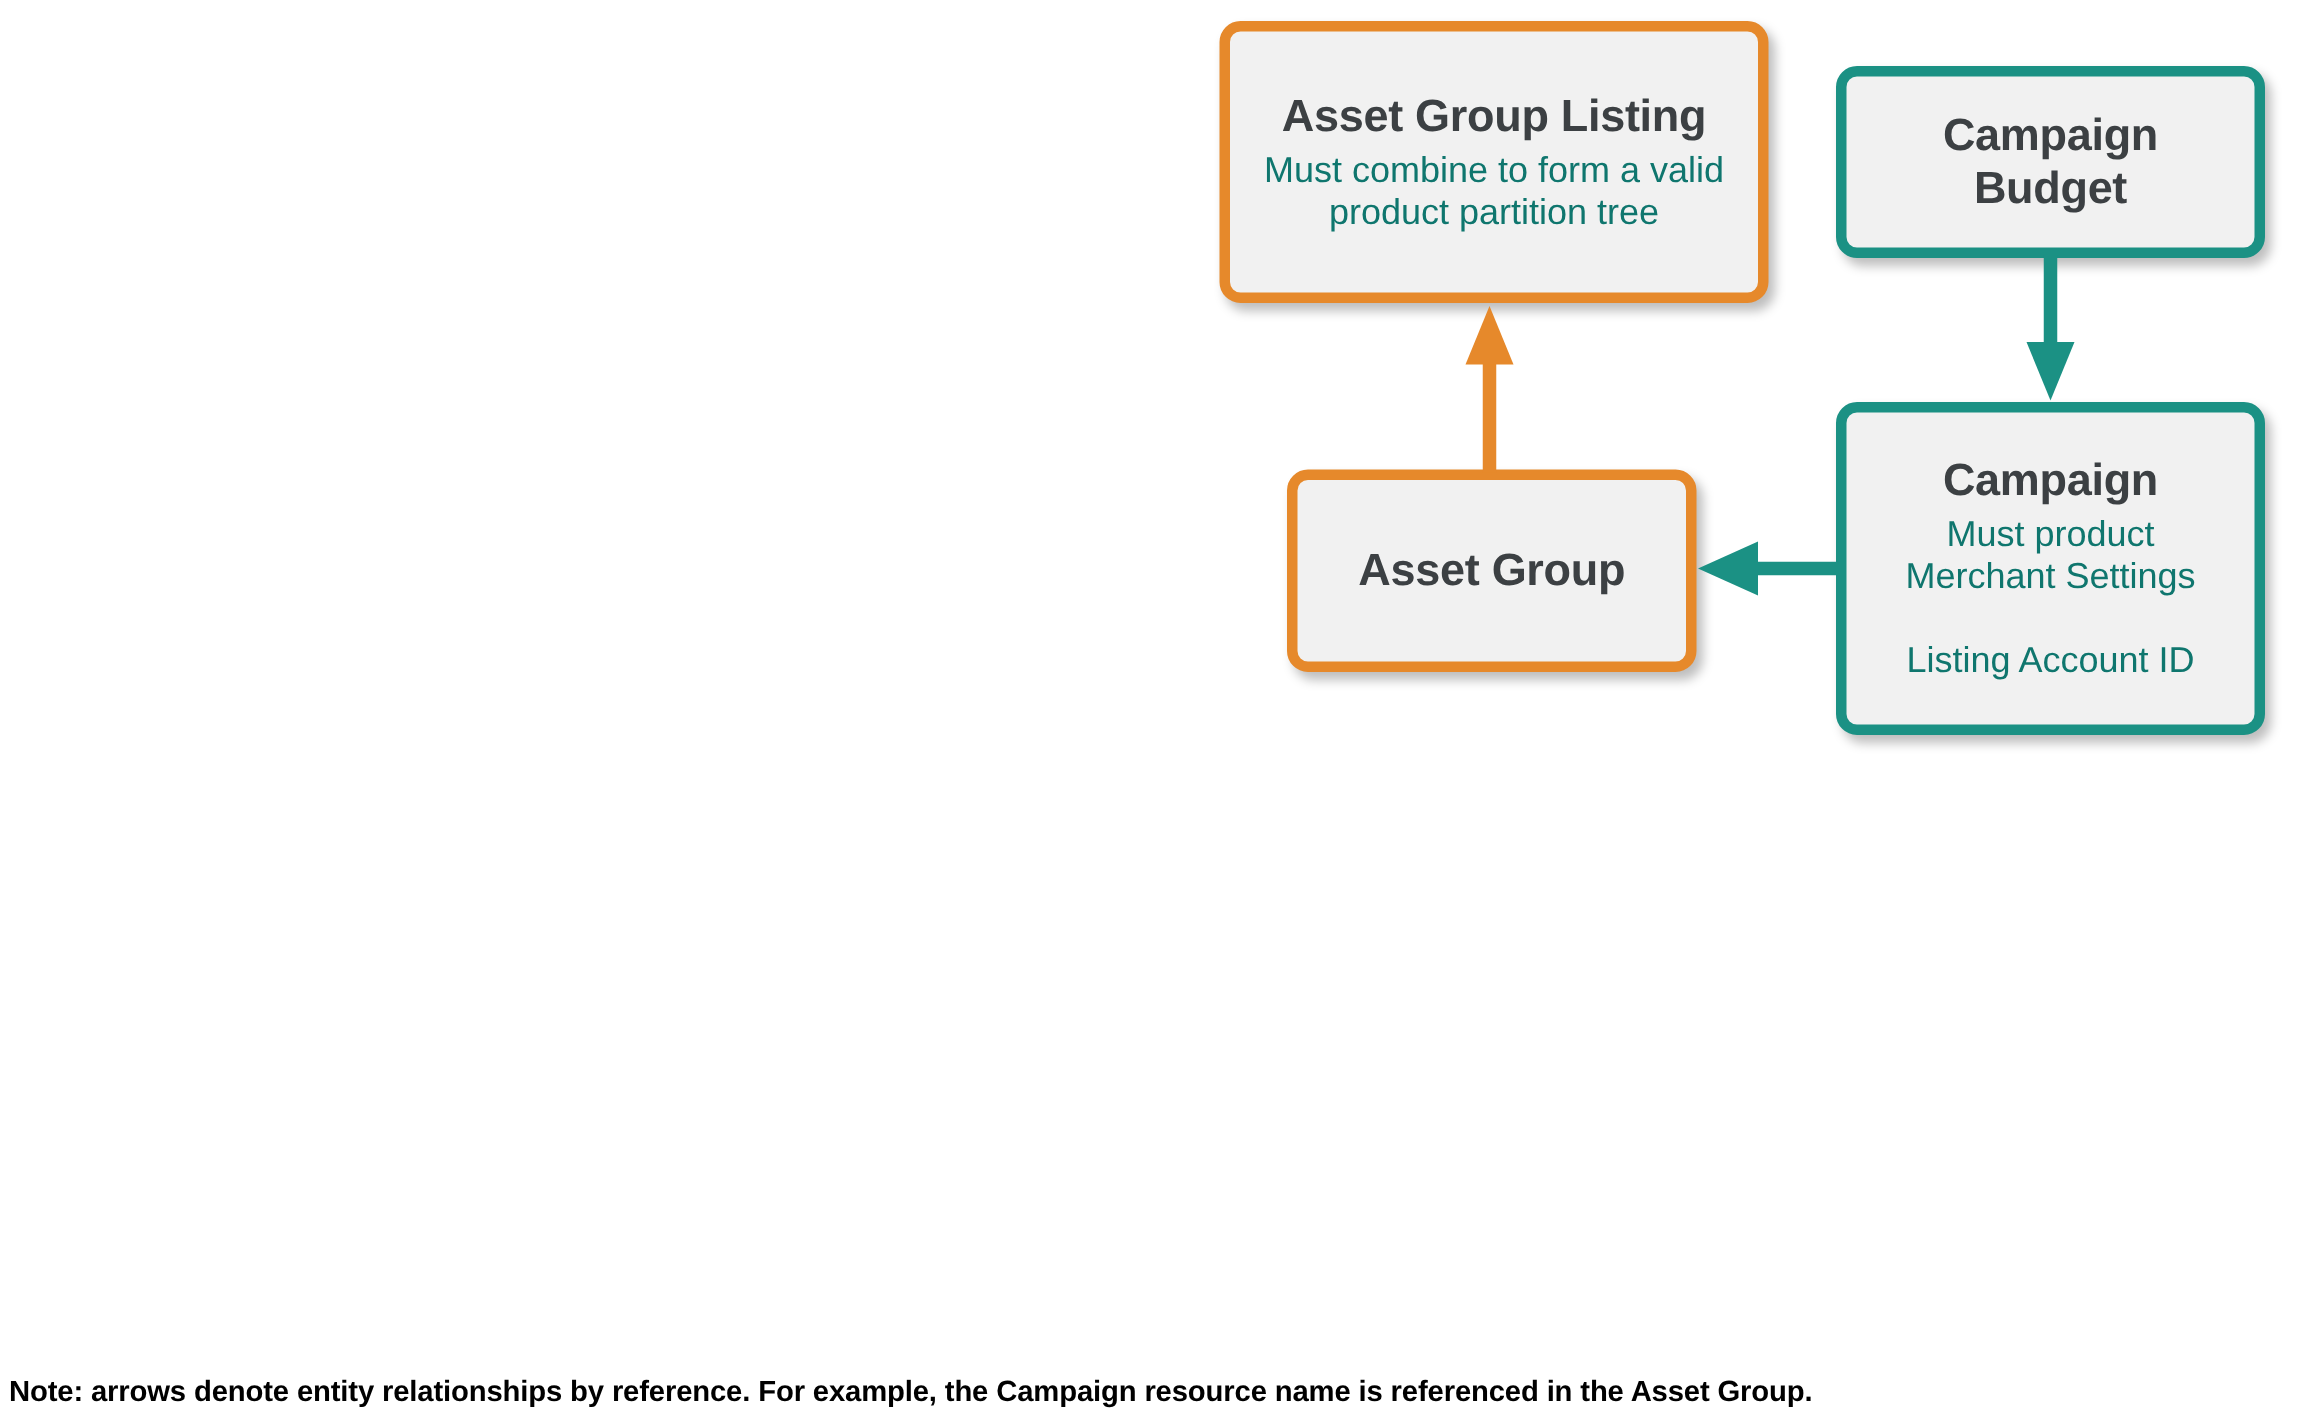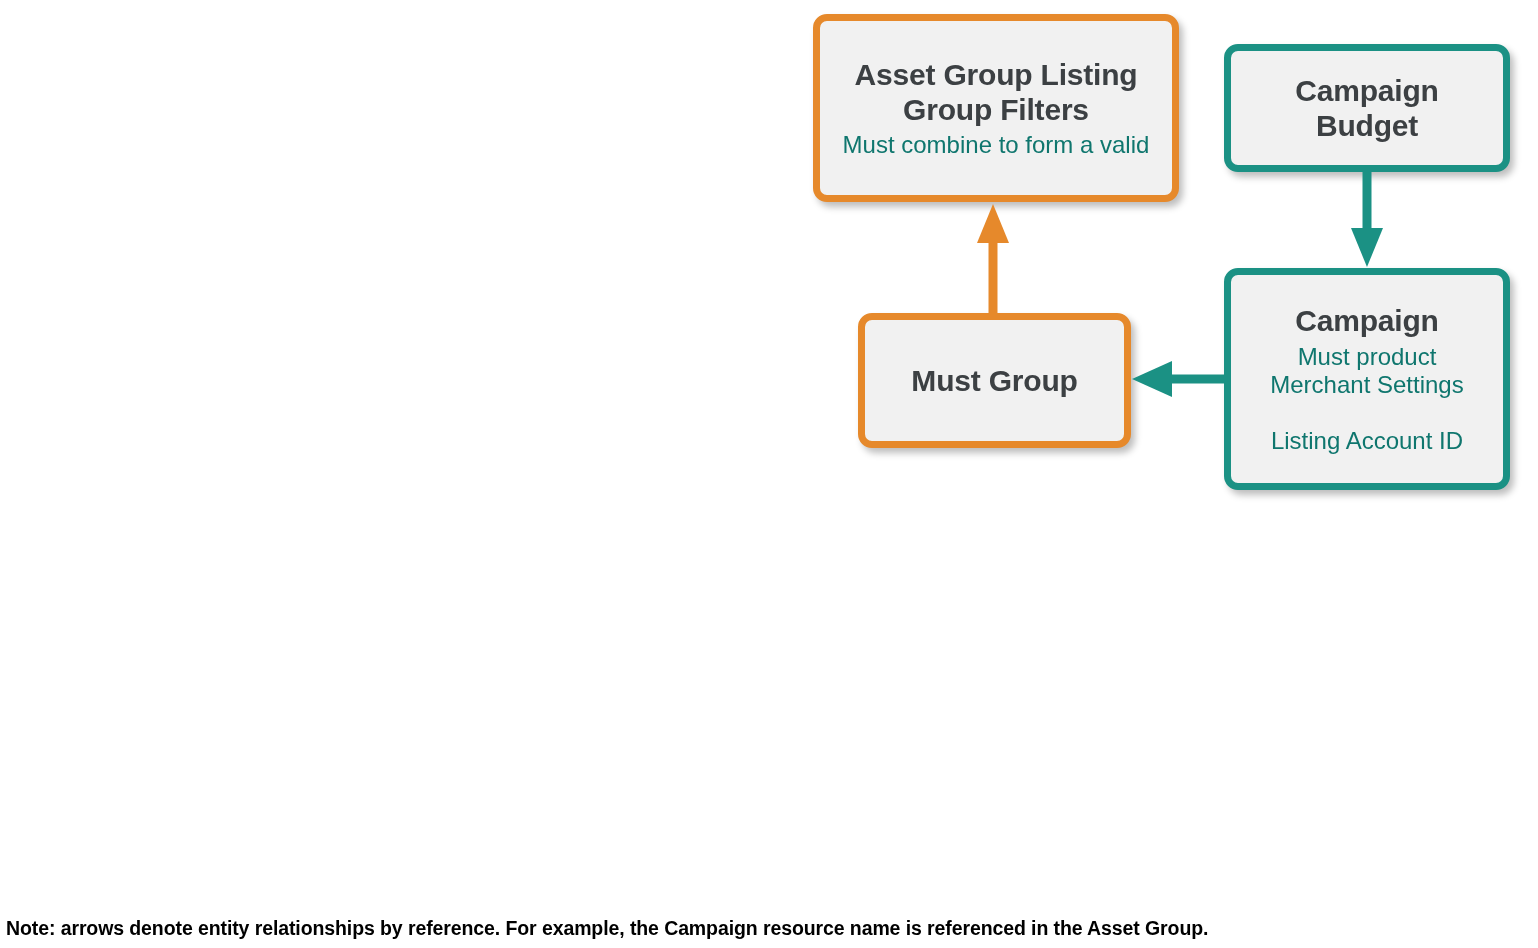--- a/index.html
+++ b/index.html
@@ -82,36 +82,36 @@
   }
 </style>
 </head>
 <body>
 
 <div id="diagram-canvas">
 
   <div class="node orange" id="node-aglgf">
     <div class="node-title">
       <span>Asset Group Listing</span><br>
-      <span>Group Filters</span>
     </div>
     <div class="node-subtitle">
       <span>Must combine to form a valid</span><br>
+      <span>product partition tree</span>
     </div>
   </div>
 
   <div class="node teal" id="node-budget">
     <div class="node-title">
       <span>Campaign</span><br>
       <span>Budget</span>
     </div>
   </div>
 
   <div class="node orange" id="node-asset">
-    <div class="node-title">Must Group</div>
+    <div class="node-title">Asset Group</div>
   </div>
 
   <div class="node teal" id="node-campaign">
     <div class="node-title">Campaign</div>
     <div class="node-subtitle">
       <span>Must product</span><br>
       <span>Merchant Settings</span><br>
       <br>
       <span>Listing Account ID</span>
     </div>

